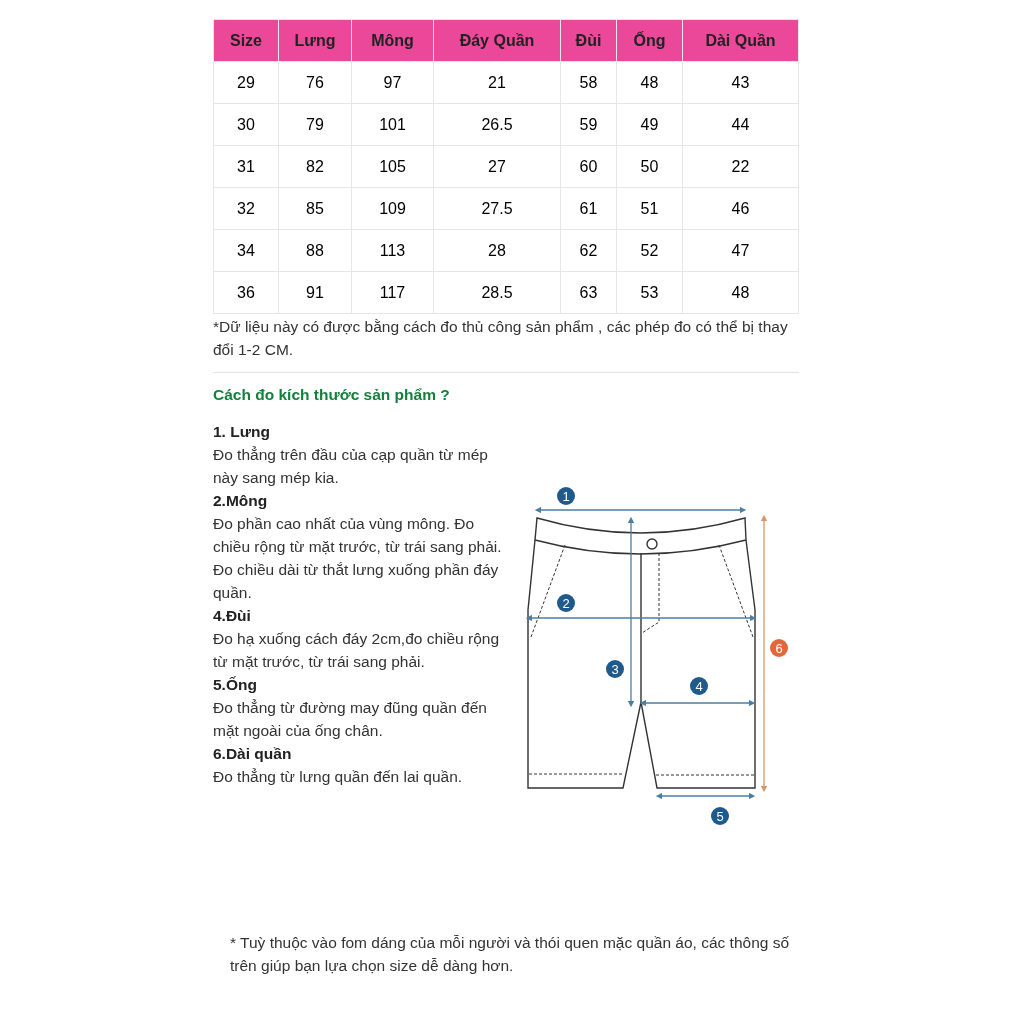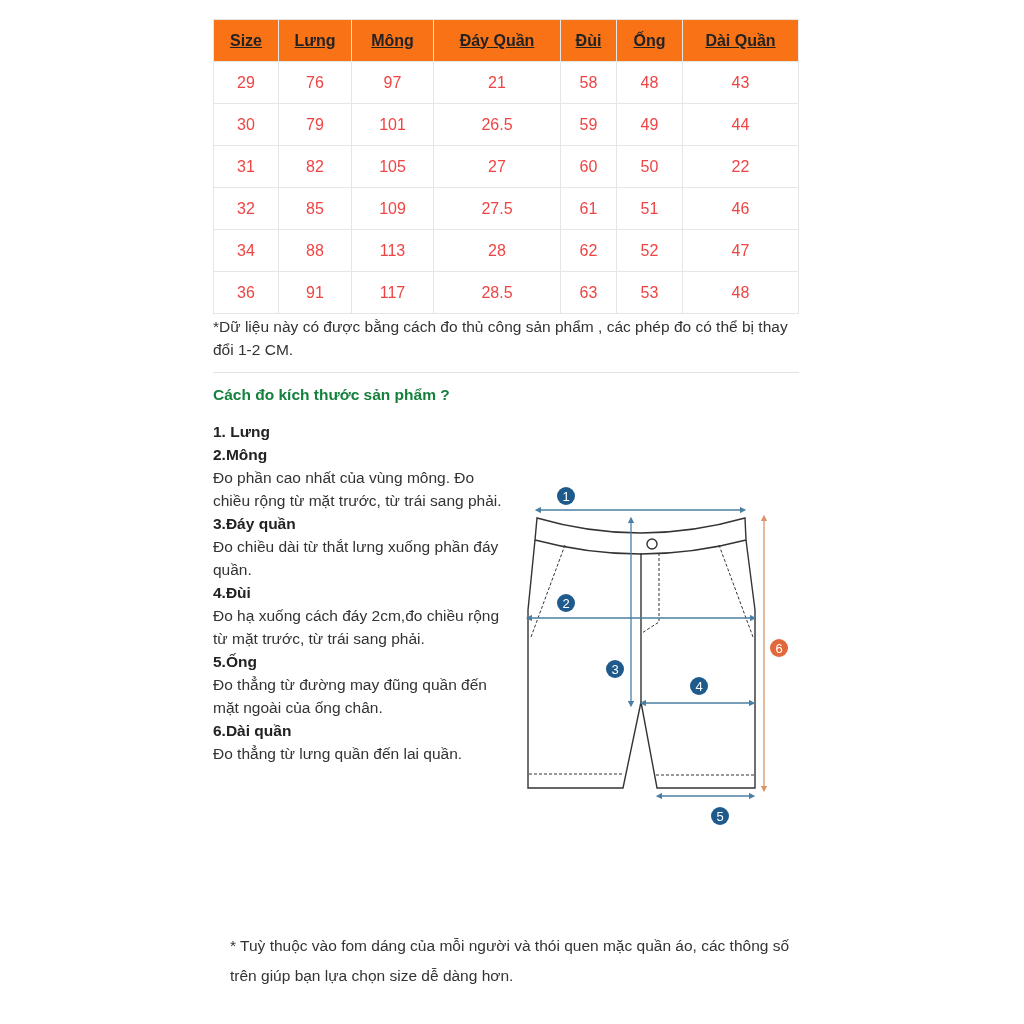--- a/index.html
+++ b/index.html
@@ -1,28 +1,28 @@
 <!DOCTYPE html>
 <html><head>
 <meta charset="utf-8">
 <style>
   html, body { margin:0; padding:0; background:#ffffff; }
   body { width:1024px; height:1024px; position:relative; overflow:hidden;
          font-family:"Liberation Sans", sans-serif; color:#222; }
   table.size { position:absolute; left:213px; top:19px; width:586px; border-collapse:collapse; font-size:16px; }
   table.size th, table.size td { border:1px solid #e6e6e6; text-align:center; height:41px; padding:0; }
-  table.size th { background:#f97316; font-weight:bold; color:#222;text-decoration:underline; }
-  table.size td { color:#ef4444; }
+  table.size th { background:#ec4899; font-weight:bold; color:#222; }
+  table.size td { color:#000000; }
   .note1 { position:absolute; left:213px; top:315px; width:590px; font-size:15.5px; line-height:23px; color:#333; }
   .divider { position:absolute; left:213px; top:372px; width:586px; height:1px; background:#e2e2e2; }
   .howto-title { position:absolute; left:213px; top:386px; font-size:15.5px; font-weight:bold; color:#15803d; }
   .steps { position:absolute; left:213px; top:420px; width:300px; font-size:15.5px; line-height:23px; color:#333; }
   .steps .h { font-weight:bold; color:#222; }
   .diagram { position:absolute; left:515px; top:480px; width:290px; height:350px; }
-  .note2 { position:absolute; left:230px; top:931px; width:560px; font-size:15.5px; line-height:30px; color:#333; }
+  .note2 { position:absolute; left:230px; top:931px; width:560px; font-size:15.5px; line-height:23px; color:#333; }
 </style>
 </head>
 <body>
 
 <table class="size">
   <thead>
     <tr>
       <th style="width:64px">Size</th>
       <th style="width:72px">Lưng</th>
       <th style="width:81px">Mông</th>
@@ -89,23 +89,23 @@
     </tr>
   </tbody>
 </table>
 
 <div class="note1">*Dữ liệu này có được bằng cách đo thủ công sản phẩm , các phép đo có thể bị thay đổi 1-2 CM.</div>
 <div class="divider"></div>
 <div class="howto-title">Cách đo kích thước sản phẩm ?</div>
 
 <div class="steps">
   <div class="h">1. Lưng</div>
+  <div>Đo thẳng trên đầu của cạp quần từ mép này sang mép kia.</div>
   <div class="h">2.Mông</div>
   <div>Đo phần cao nhất của vùng mông. Đo chiều rộng từ mặt trước, từ trái sang phải.</div>
-  <div class="h">3.Đáy quần</div>
   <div>Đo chiều dài từ thắt lưng xuống phần đáy quần.</div>
   <div class="h">4.Đùi</div>
   <div>Đo hạ xuống cách đáy 2cm,đo chiều rộng từ mặt trước, từ trái sang phải.</div>
   <div class="h">5.Ống</div>
   <div>Đo thẳng từ đường may đũng quần đến mặt ngoài của ống chân.</div>
   <div class="h">6.Dài quần</div>
   <div>Đo thẳng từ lưng quần đến lai quần.</div>
 </div>
 
 <svg class="diagram" viewBox="515 480 290 350" width="290" height="350">

